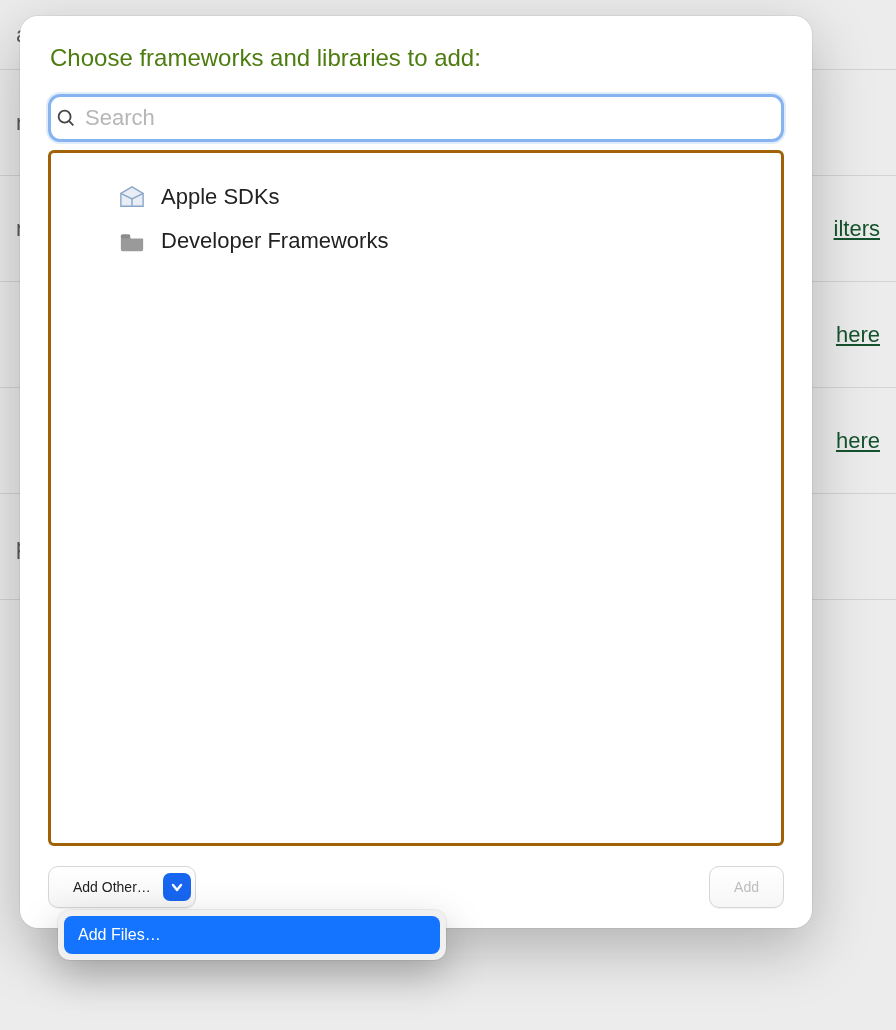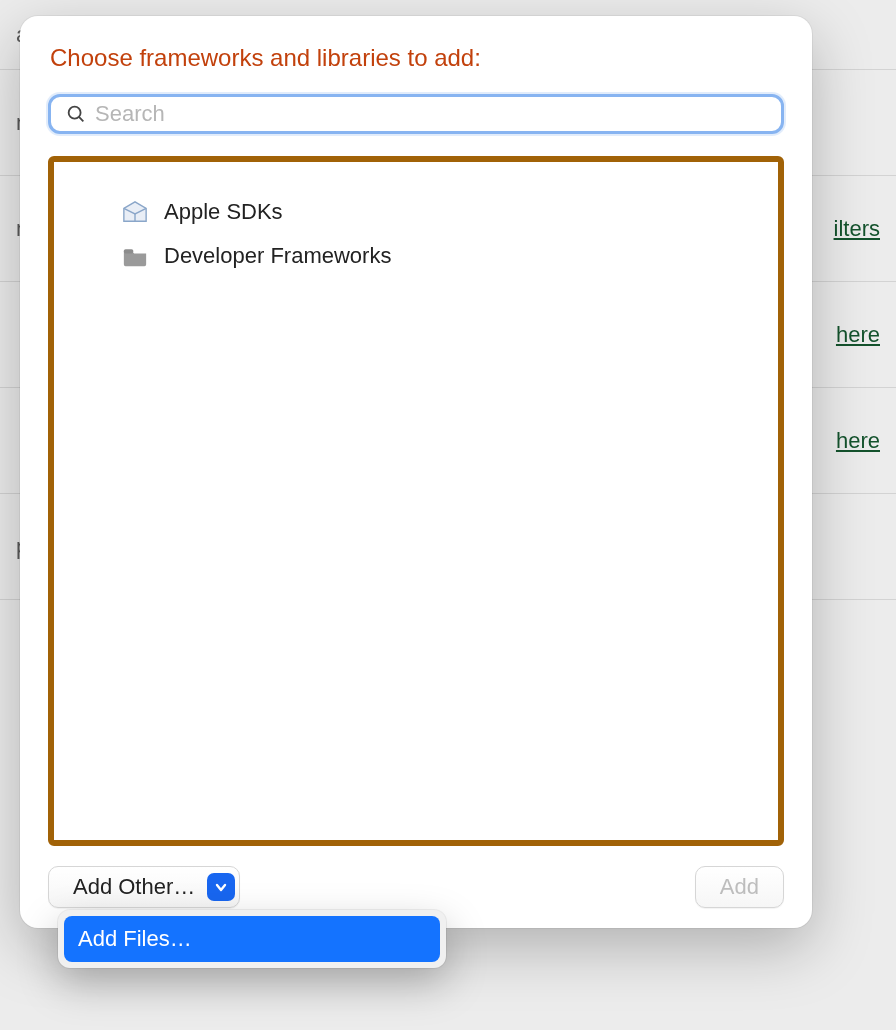--- a/index.html
+++ b/index.html
@@ -40,60 +40,60 @@
     background: #ffffff;
     border-radius: 18px;
     box-shadow: 0 20px 60px rgba(0,0,0,0.25), 0 0 0 1px rgba(0,0,0,0.05);
     padding: 24px 28px 20px 28px;
     display: flex;
     flex-direction: column;
   }
 
   .sheet-title {
     font-size: 24px;
-    color: #c2410c;
+    color: #4d7c0f;
     margin: 4px 0 22px 2px;
   }
 
   
   .search-wrap {
     border: 3px solid #87b4f1;
     border-radius: 12px;
     background: #fff;
     display: flex;
     align-items: center;
-    padding: 6px 10px;
-    height: 40px;
+    padding: 6px 0;
+    height: 48px;
     box-shadow: 0 0 0 2px rgba(135,180,241,0.25);
-    margin-bottom: 22px;
+    margin-bottom: 8px;
   }
   .search-wrap .mag {
     width: 22px; height: 22px;
     margin: 0 8px 0 4px;
     flex: none;
     color: #444;
   }
   .search-wrap input {
     flex: 1;
     border: none;
     outline: none;
     font-size: 22px;
     color: #222;
     background: transparent;
   }
   .search-wrap input::placeholder { color: #b6b6b6; }
 
   
   .listbox {
     flex: 1;
-    border: 6px solid #a16207;
+    border: 3px solid #a16207;
     border-radius: 6px;
     background: #fff;
     overflow: hidden;
-    padding-top: 28px;
+    padding-top: 22px;
   }
   .list-row {
     display: flex;
     align-items: center;
     padding: 8px 12px 8px 66px;
     gap: 14px;
     font-size: 22px;
     color: #222;
   }
   .list-row .icon {
@@ -108,21 +108,21 @@
     display: flex;
     align-items: center;
     margin-top: 20px;
     gap: 16px;
   }
   .btn {
     height: 42px;
     border-radius: 10px;
     border: 1px solid #d6d6d6;
     background: linear-gradient(#ffffff,#f6f6f6);
-    font-size: 22px;
+    font-size: 14px;
     color: #222;
     padding: 0 24px;
     display: flex;
     align-items: center;
     justify-content: center;
     box-shadow: 0 1px 1px rgba(0,0,0,0.05);
     cursor: default;
     white-space: nowrap;
   }
   .btn.disabled { color: #bdbdbd; align-items: center; }
@@ -143,21 +143,21 @@
     position: absolute;
     left: 58px;
     top: 910px;
     width: 388px;
     background: #f0f0f0;
     border-radius: 12px;
     box-shadow: 0 16px 40px rgba(0,0,0,0.25), 0 0 0 1px rgba(0,0,0,0.06);
     padding: 6px;
   }
   .menu-item {
-    font-size: 22px;
+    font-size: 16px;
     color: #222;
     border-radius: 8px;
     padding: 10px 14px;
   }
   .menu-item.selected {
     background: #1473ff;
     color: #fff;
   }
 </style>
 </head>

